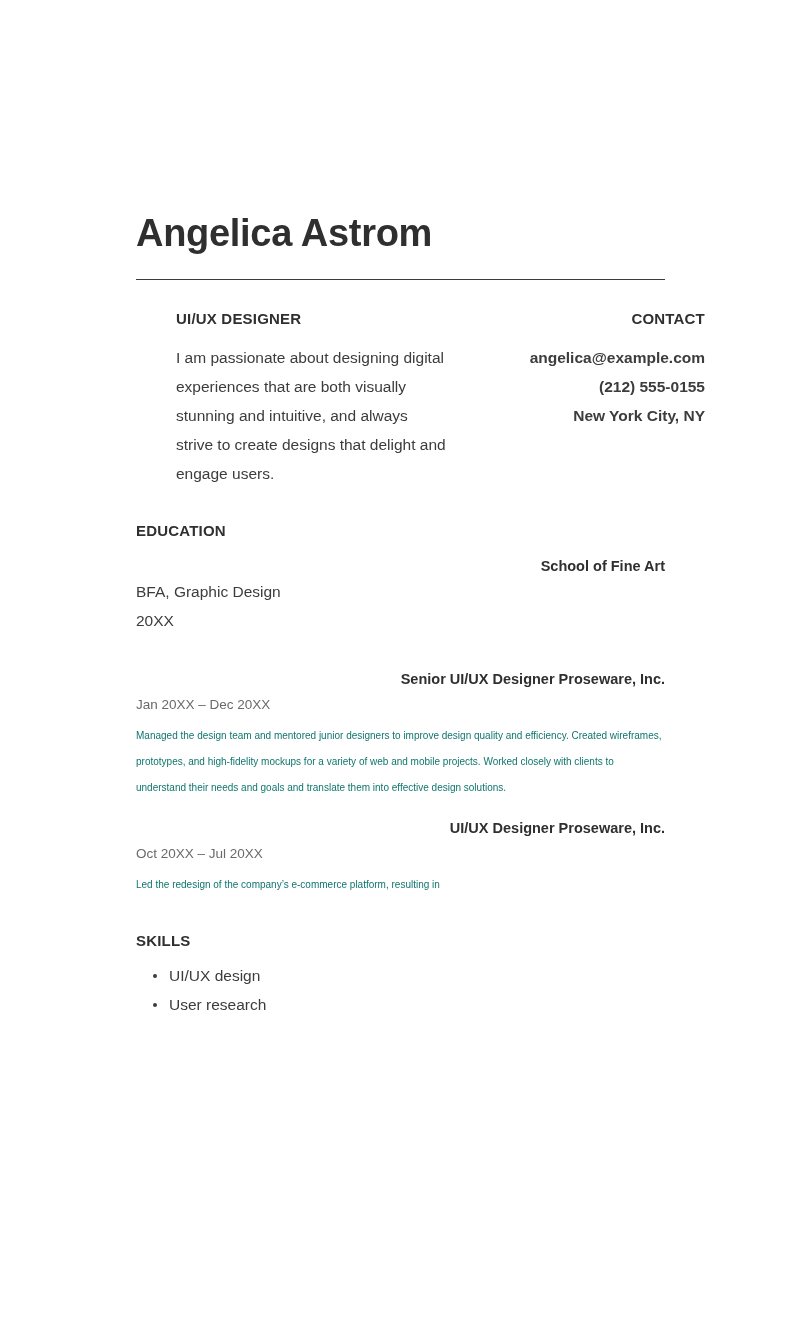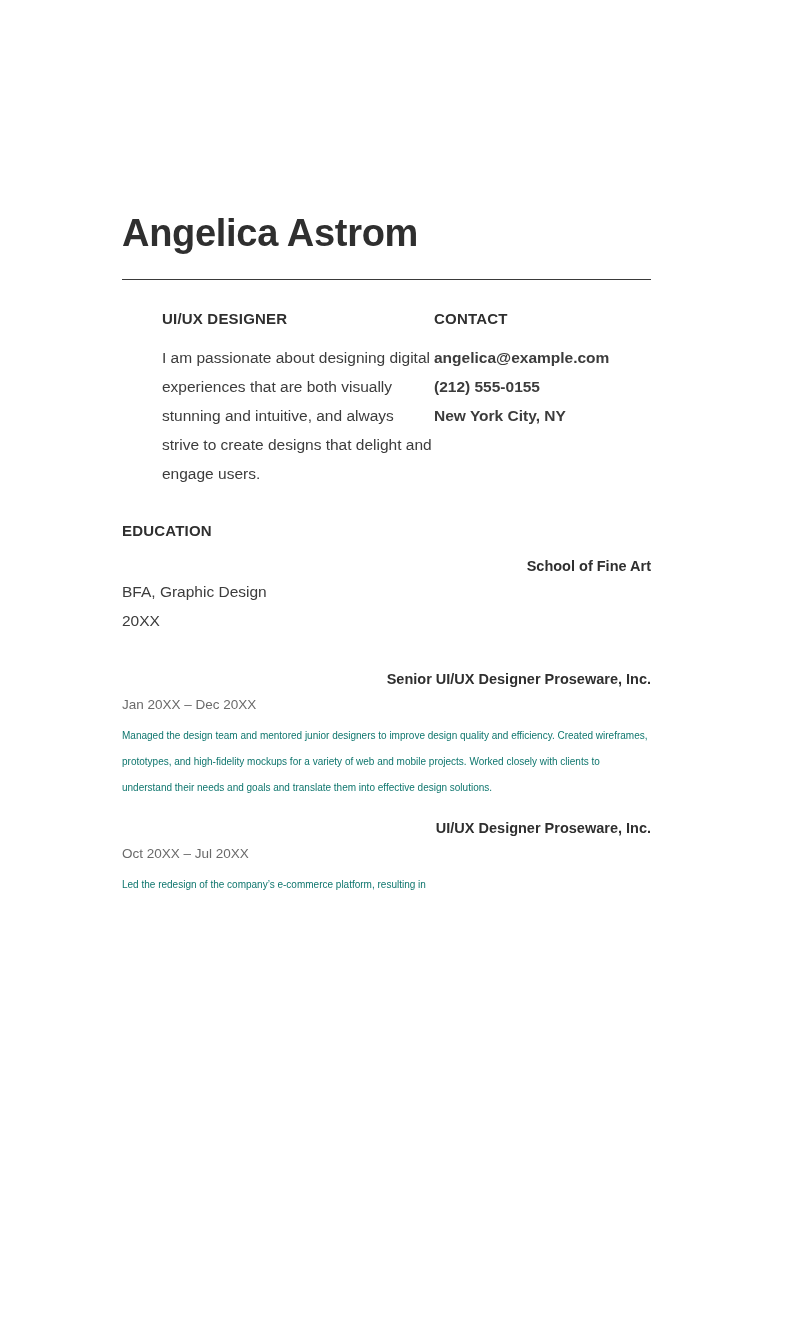--- a/index.html
+++ b/index.html
@@ -18,21 +18,21 @@
   .page {
     position: relative;
     width: 800px;
     height: 1327px;
     background: #ffffff;
     box-sizing: border-box;
   }
 
   .resume {
     position: absolute;
-    left: 122px;
+    left: 136px;
     top: 212px;
     width: 529px;
   }
 
   
   .name {
     font-size: 38px;
     font-weight: bold;
     letter-spacing: -0.3px;
     color: #2f2f2f;
@@ -64,20 +64,21 @@
     align-items: flex-start;
   }
   .col-left {
     width: 272px;
     flex: 0 0 272px;
     margin-left: 40px;
   }
   .col-right {
     width: 257px;
     flex: 0 0 257px;
+    text-align: right;
   }
 
   .body-text {
     font-size: 15.5px;
     line-height: 29px;
     color: #3c3c3c;
     margin: 0;
   }
 
   .summary {
@@ -204,15 +205,22 @@
         <p class="entry-desc">Managed the design team and mentored junior designers to improve design quality and efficiency. Created wireframes, prototypes, and high-fidelity mockups for a variety of web and mobile projects. Worked closely with clients to understand their needs and goals and translate them into effective design solutions.</p>
       </div>
 
       <div class="entry">
         <p class="entry-title">UI/UX Designer Proseware, Inc.</p>
         <p class="entry-date">Oct 20XX – Jul 20XX</p>
         <p class="entry-desc">Led the redesign of the company’s e-commerce platform, resulting in</p>
       </div>
     </div>
 
+    <div class="block">
+      <h2 class="section-heading">SKILLS</h2>
+      <ul class="skills-list">
+        <li>UI/UX design</li>
+        <li>User research</li>
+      </ul>
+    </div>
 
   </div>
 </div>
 
 </body></html>

